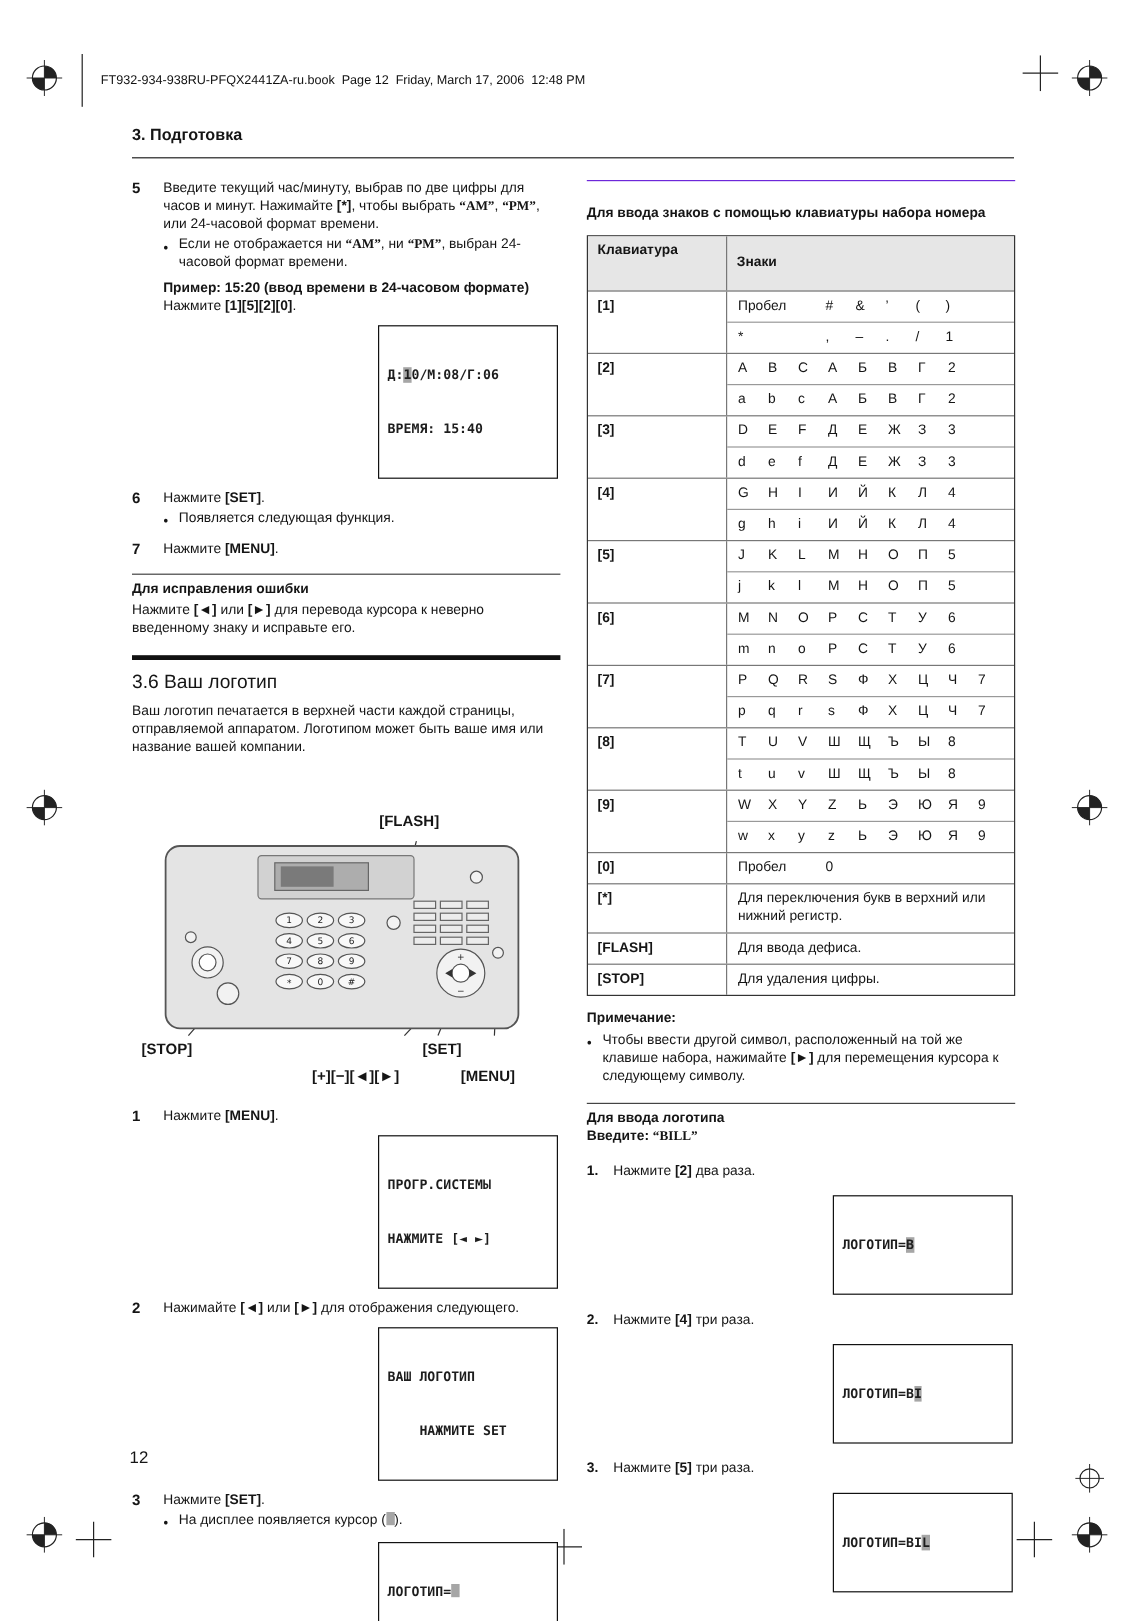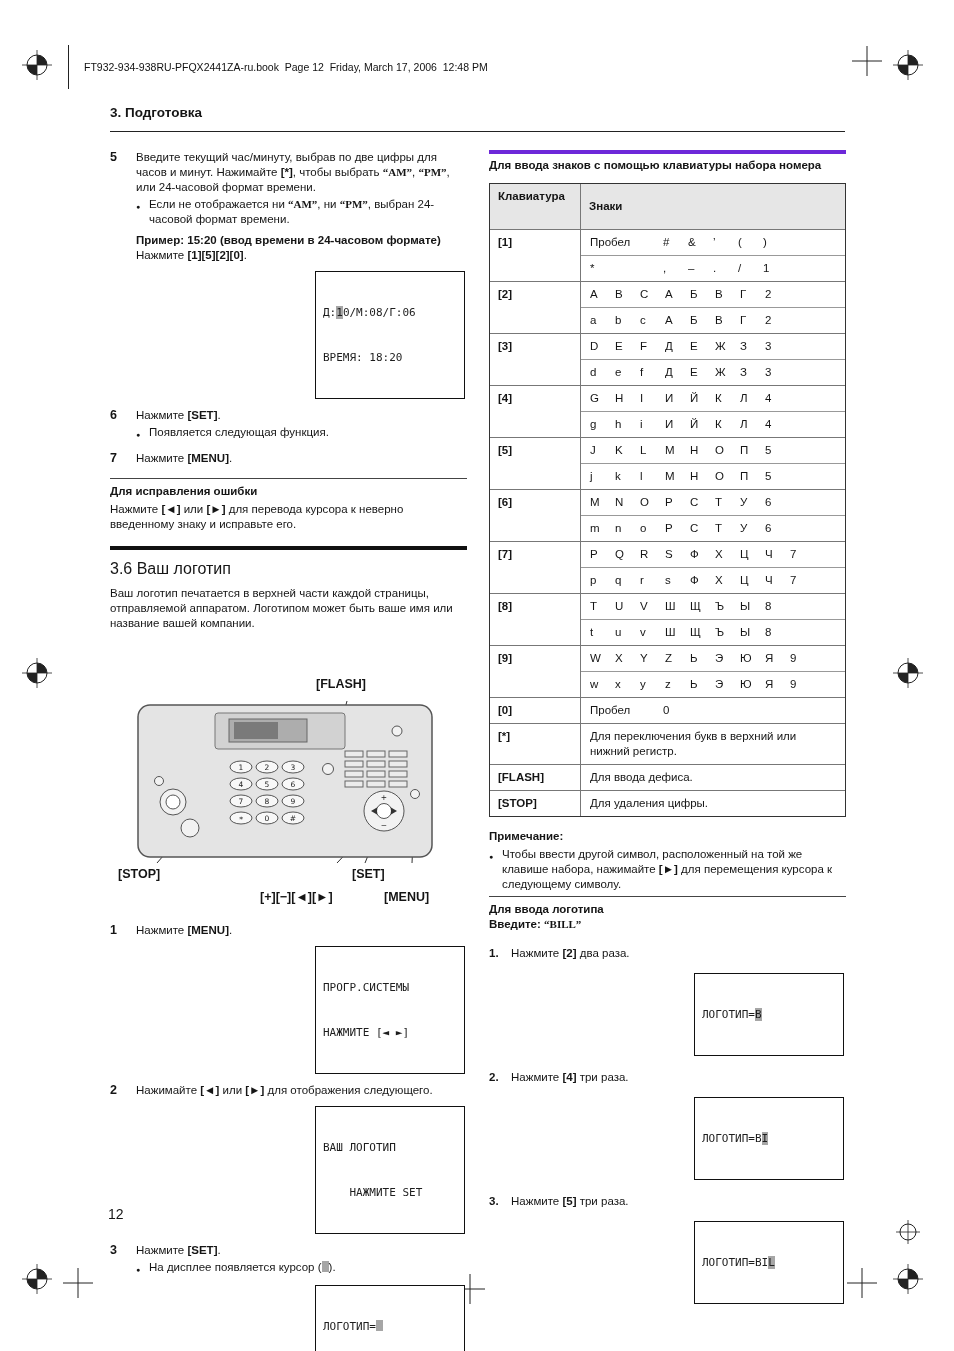--- a/index.html
+++ b/index.html
@@ -25,36 +25,36 @@
   .cb{display:inline-block;width:7px;height:11px;background:#a6a6a6;vertical-align:-1px}
 
   .lstep{display:flex;margin-top:9px}
   .snum{width:26px;font-weight:bold;font-size:12.5px;line-height:15px}
   .scontent{flex:1}
   .bullet{display:flex;margin-top:2px}
   .bdot{width:13px;font-size:7px;line-height:15px;padding-top:2px}
   .ex{margin-top:6px}
 
   .dbox{border:1px solid #111;width:150px;padding:3px 7px;margin:8px 0 2px 205px;background:#fff;min-height:24px}
-  .mono-disp{font-family:"DejaVu Sans Mono","DejaVu Sans",monospace;font-weight:normal;font-size:11px;line-height:15px;white-space:pre;color:#1d1d1d}
+  .mono-disp{font-family:"DejaVu Sans Mono","DejaVu Sans",monospace;font-weight:bold;font-size:11px;line-height:15px;white-space:pre;color:#1d1d1d}
 
   .subrule{border-top:1px solid #444;margin-top:12px;padding-top:5px}
   .subhead{font-weight:bold;font-size:11.5px;line-height:15px;margin-bottom:3px}
   .subhead2{font-weight:bold;font-size:11.5px;line-height:15px}
   .thick-bar{height:4px;background:#111;margin:14px 0 10px}
   .s36{font-size:16px;font-weight:normal;margin:2px 0 8px}
 
-  .toprule{border-top:4px solid #6d28d9;padding-top:4px}
+  .toprule{border-top:1px solid #6d28d9;padding-top:20px}
   .ctable{margin-top:10px;border:1.5px solid #333;font-size:11.5px;line-height:15px}
   .thead{display:flex;background:#e6e6e6;border-bottom:1px solid #777;font-weight:bold}
   .thead .tkey{border-right:1px solid #777}
   .thch{flex:1;padding:15px 8px}
   .trow{display:flex;border-bottom:1px solid #777}
   .trow:last-child{border-bottom:none}
-  .tkey{width:91px;padding:5px 8px;border-right:1px solid #777;font-weight:bold}
+  .tkey{width:116px;padding:5px 8px;border-right:1px solid #777;font-weight:bold}
   .tchars{flex:1;display:flex;flex-direction:column;justify-content:space-between}
   .tline{padding:5px 2px 5px 9px}
   .tline + .tline{border-top:1px solid #999}
   .tline span{display:inline-block;min-width:25px}
   .tline span.wide{min-width:73px}
   .ttext{padding:5px 8px 5px 9px}
 
   .notewrap{margin-top:12px}
   .rstep{display:flex;margin-top:14px}
   .rnum{width:22px;font-weight:bold;font-size:11.5px;line-height:15px}
@@ -162,21 +162,21 @@
         <span class="bdot">●</span>
         <div class="para" style="flex:1"><span>Если не отображается ни </span><span class="m">“AM”</span><span>, ни </span><span class="m">“PM”</span><span>, выбран 24-часовой формат времени.</span></div>
       </div>
       <div class="para ex"><span class="b">Пример: 15:20 (ввод времени в 24-часовом формате)</span></div>
       <div class="para"><span>Нажмите </span><span class="k">[1][5][2][0]</span><span>.</span></div>
     </div>
   </div>
 
   <div class="dbox mono-disp">
     <div><span>Д:</span><span class="c">1</span><span>0/М:08/Г:06</span></div>
-    <div><span>ВРЕМЯ: 18:20</span></div>
+    <div><span>ВРЕМЯ: 15:40</span></div>
   </div>
 
   <div class="lstep">
     <div class="snum">6</div>
     <div class="scontent">
       <div class="para"><span>Нажмите </span><span class="k">[SET]</span><span>.</span></div>
       <div class="bullet">
         <span class="bdot">●</span>
         <div class="para" style="flex:1"><span>Появляется следующая функция.</span></div>
       </div>
@@ -413,21 +413,21 @@
   </div>
 
   <div class="notewrap">
     <div class="subhead">Примечание:</div>
     <div class="bullet">
       <span class="bdot">●</span>
       <div class="para" style="flex:1"><span>Чтобы ввести другой символ, расположенный на той же клавише набора, нажимайте </span><span class="k">[►]</span><span> для перемещения курсора к следующему символу.</span></div>
     </div>
   </div>
 
-  <div class="subrule" style="margin-top:4px">
+  <div class="subrule" style="margin-top:14px">
     <div class="subhead" style="margin-bottom:0">Для ввода логотипа</div>
     <div class="para"><span class="b">Введите: </span><span class="m">“BILL”</span></div>
   </div>
 
   <div class="rstep">
     <div class="rnum">1.</div>
     <div class="para" style="flex:1"><span>Нажмите </span><span class="k">[2]</span><span> два раза.</span></div>
   </div>
   <div class="dbox mono-disp" style="margin-top:12px">
     <div><span>ЛОГОТИП=</span><span class="c">B</span></div>

